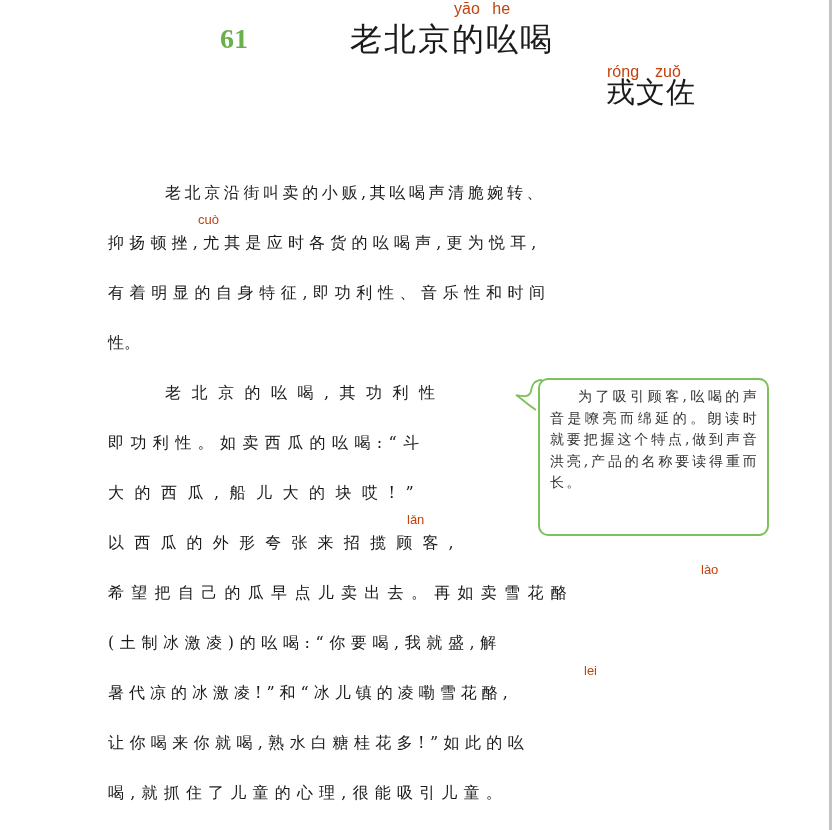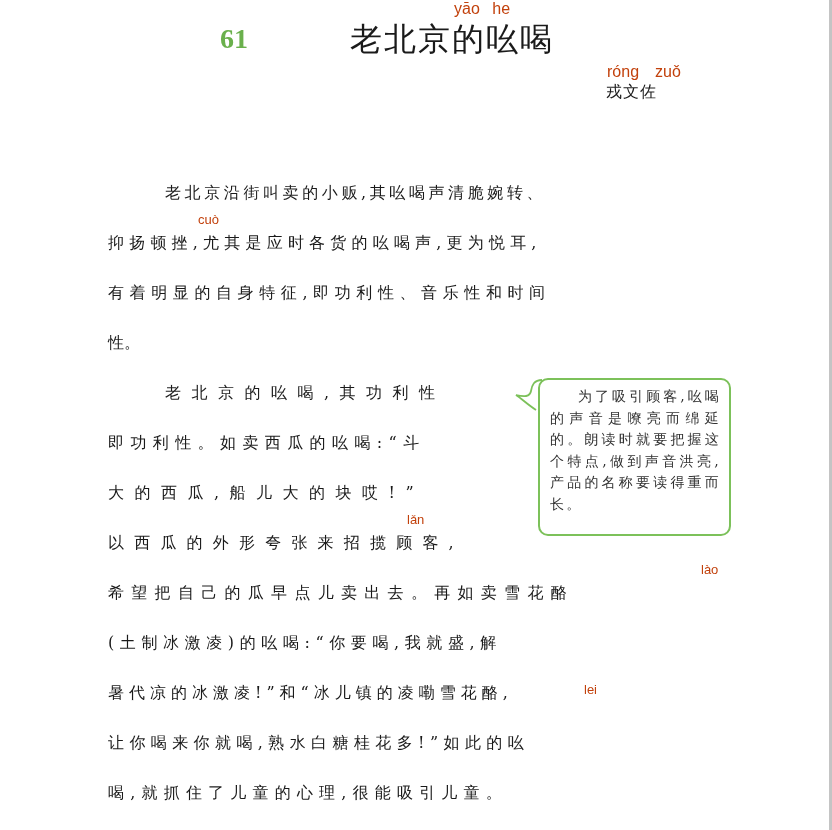--- a/index.html
+++ b/index.html
@@ -6,39 +6,39 @@
   body { width: 832px; height: 830px; position: relative; overflow: hidden;
          font-family: "DejaVu Serif", "Liberation Serif", serif; color: #1a1a1a; }
   .right-rule { position: absolute; left: 829px; top: 0; width: 3px; height: 830px; background: #c4c4c4; }
 
   .title-num { position: absolute; left: 220px; top: 16px; font-family: "Liberation Serif", serif;
                font-weight: bold; font-size: 28px; line-height: 46px; color: #6ab04c; }
   .title { position: absolute; left: 308px; top: 16px; font-size: 32px; line-height: 46px; letter-spacing: 2px; margin-left: 42px; }
   .py { position: absolute; font-family: "Liberation Sans", sans-serif; color: #c2410c; font-size: 13px; line-height: 14px; white-space: nowrap; }
   .title-py { font-size: 16px; left: 454px; top: 2px; word-spacing: 8px; }
 
-  .author { position: absolute; left: 606px; top: 78px; font-size: 16px; line-height: 28px; letter-spacing: 1px; }
+  .author { position: absolute; left: 606px; top: 78px; font-size: 29px; line-height: 28px; letter-spacing: 1px; }
   .author-py { font-size: 16px; top: 65px; }
 
   .line { position: absolute; left: 108px; font-size: 16px; line-height: 34px; white-space: nowrap; }
   .l1  { top: 176px; left: 165px; letter-spacing: 3.6px; }
   .l2  { top: 226px; letter-spacing: 5.2px; }
   .l3  { top: 276px; letter-spacing: 5.6px; }
   .l4  { top: 326px; }
   .l5  { top: 376px; left: 165px; letter-spacing: 10.5px; }
   .l6  { top: 426px; letter-spacing: 6.4px; }
   .l7  { top: 476px; letter-spacing: 10.5px; }
   .l8  { top: 526px; letter-spacing: 10.2px; }
   .l9  { top: 576px; letter-spacing: 7.3px; }
   .l10 { top: 626px; letter-spacing: 5.6px; }
   .l11 { top: 676px; letter-spacing: 5.0px; }
   .l12 { top: 726px; letter-spacing: 5.4px; }
   .l13 { top: 776px; letter-spacing: 6.2px; }
 
-  .callout { position: absolute; left: 538px; top: 378px; width: 193px; height: 158px;
+  .callout { position: absolute; left: 538px; top: 378px; width: 231px; height: 158px;
              border: 2px solid #7cc15a; border-radius: 10px; box-sizing: border-box;
              padding: 6px 8px 4px 10px; font-size: 14px; line-height: 21.5px; color: #333;
              letter-spacing: 2.2px; text-align: justify; }
   .callout-text { text-indent: 2em; }
   .callout-tail { position: absolute; left: 514px; top: 377px; width: 30px; height: 34px; }
 </style>
 </head>
 <body>
 
 <div class="right-rule"></div>
@@ -47,21 +47,21 @@
 <div class="py title-py">yāo he</div>
 <div class="title">老北京的吆喝</div>
 
 <div class="py author-py" style="left:607px;">róng</div>
 <div class="py author-py" style="left:655px;">zuǒ</div>
 <div class="author">戎文佐</div>
 
 <div class="py" style="left:198px; top:213px;">cuò</div>
 <div class="py" style="left:407px; top:513px;">lǎn</div>
 <div class="py" style="left:701px; top:563px;">lào</div>
-<div class="py" style="left:584px; top:683px;">lei</div>
+<div class="py" style="left:584px; top:664px;">lei</div>
 
 <div class="line l1">老北京沿街叫卖的小贩,其吆喝声清脆婉转、</div>
 <div class="line l2">抑扬顿挫,尤其是应时各货的吆喝声,更为悦耳,</div>
 <div class="line l3">有着明显的自身特征,即功利性、音乐性和时间</div>
 <div class="line l4">性。</div>
 <div class="line l5">老北京的吆喝,其功利性</div>
 <div class="line l6">即功利性。如卖西瓜的吆喝:“斗</div>
 <div class="line l7">大的西瓜,船儿大的块哎!”</div>
 <div class="line l8">以西瓜的外形夸张来招揽顾客,</div>
 <div class="line l9">希望把自己的瓜早点儿卖出去。再如卖雪花酪</div>

